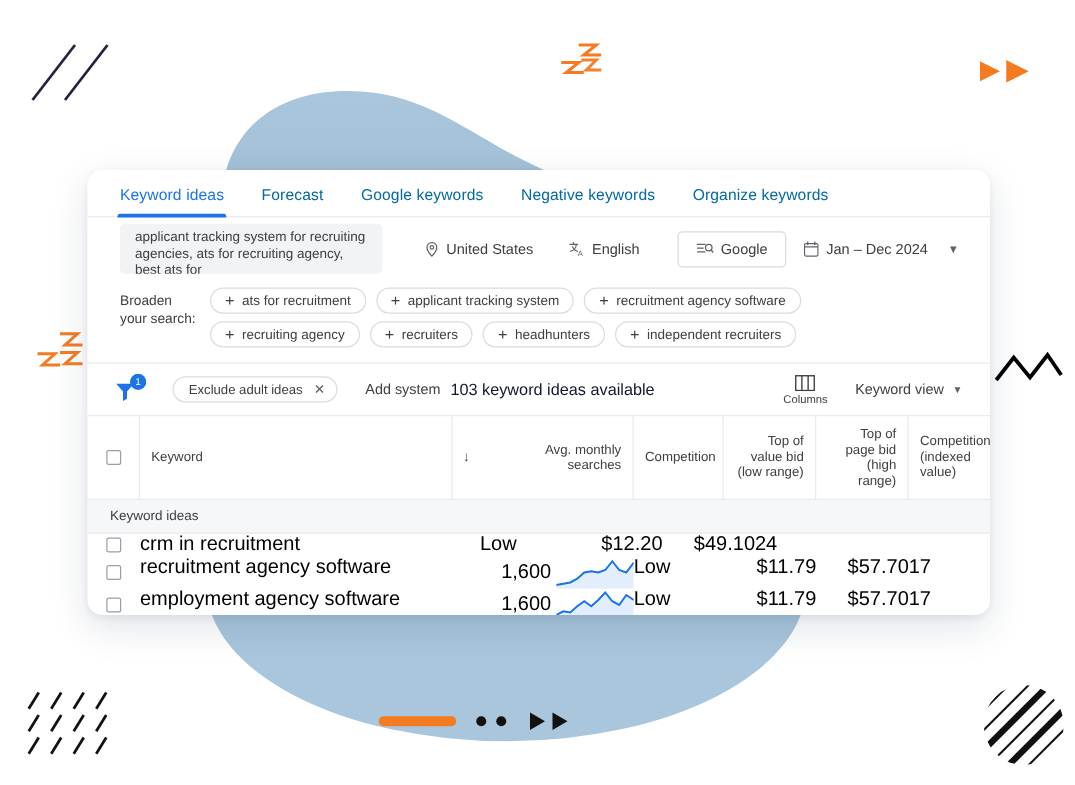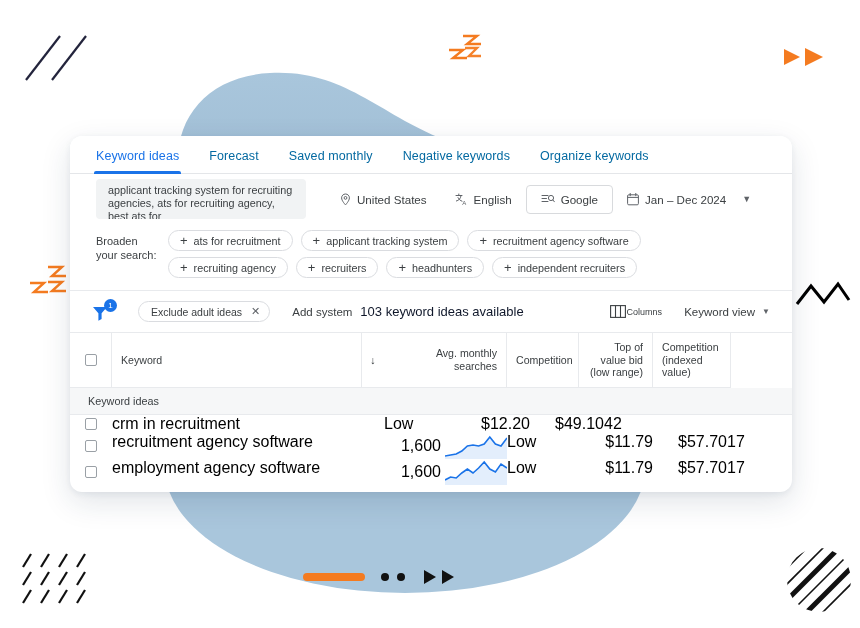--- a/index.html
+++ b/index.html
@@ -66,21 +66,21 @@
   .searchbar { display:flex; align-items:center; height:50px; padding:0 0 0 26px;
                background:#fff; }
   .kwbox {
     width:210px; height:40px; background:#f1f3f4; border-radius:4px;
     padding:5px 10px 0 12px; overflow:hidden; flex:none;
     font-size:10.8px; line-height:13.2px; color:#3c4043;
   }
   .settings { display:flex; align-items:center; gap:0; margin-left:20px; }
   .sitem { display:flex; align-items:center; gap:6px; font-size:11.6px; color:#3c4043;
            padding:0 14px; height:30px; cursor:pointer; white-space:nowrap; }
-  .sitem.boxed { border:1px solid #d8dadd; border-radius:4px; height:29px; padding:0 14px; }
+  .sitem.boxed { border:1px solid #d8dadd; border-radius:4px; height:29px; padding:0 14px;margin-left:16px; }
   .sitem .chev { margin-left:10px; color:#5f6368; font-size:9px; }
 
   
   .broaden { display:flex; padding:6px 26px 12px 26px; background:#fff; }
   .broaden-label { font-size:11px; color:#3c4043; line-height:14px; width:62px; flex:none;
                    padding-top:4px; }
   .chips { display:flex; flex-wrap:wrap; gap:6px 8px; margin-left:10px; }
   .chip { display:inline-flex; align-items:center; gap:6px; height:21px;
           border:1px solid #dadce0; border-radius:11px; padding:0 11px;
           font-size:10.8px; color:#3c4043; background:#fff; cursor:pointer; white-space:nowrap; }
@@ -89,21 +89,21 @@
   
   .ftbar { display:flex; align-items:center; height:42px; padding:0 22px 0 20px;
            border-top:1px solid #e8eaed; background:#fff; position:relative; }
   .fchip { display:inline-flex; align-items:center; gap:9px; height:21px;
            border:1px solid #dadce0; border-radius:11px; padding:0 9px 0 12px;
            font-size:10.5px; color:#3c4043; cursor:pointer; margin-left:22px; }
   .fchip .x { font-size:11px; color:#5f6368; }
   .addfilter { font-size:11.5px; color:#3c4043; margin-left:22px; cursor:pointer; }
   .available { font-size:13px; color:#0f172a; margin-left:8px; }
   .spacer { flex:1; }
-  .colbtn { display:flex; align-items:center; gap:1px; cursor:pointer;margin-left:32px; }
+  .colbtn { display:flex; flex-direction:column; align-items:center; gap:1px; cursor:pointer;margin-left:32px; }
   .colbtn span { font-size:9px; color:#3c4043; }
   .kwview { display:flex; align-items:center; gap:7px; font-size:11.5px; color:#3c4043;
             margin-left:22px; cursor:pointer; }
 
   
   .table { border-top:1px solid #e8eaed; }
   .trow { display:flex; align-items:stretch; }
   .thead .th {
     font-size:10.6px; color:#3c4043; line-height:12.6px;
     padding:8px 9px; display:flex; align-items:center;
@@ -220,21 +220,21 @@
         <polygon points="1,1 13,8 1,15" fill="#111"></polygon>
       </svg>
   </div>
 </div>
 
 <div class="card">
 
   <div class="tabs">
     <div class="tab active"><span>Keyword ideas</span></div>
     <div class="tab"><span>Forecast</span></div>
-    <div class="tab"><span>Saved monthly</span></div>
+    <div class="tab"><span>Google keywords</span></div>
     <div class="tab"><span>Negative keywords</span></div>
     <div class="tab"><span>Organize keywords</span></div>
   </div>
 
   <div class="searchbar">
     <div class="kwbox">applicant tracking system for recruiting agencies, ats for recruiting agency, best ats for</div>
     <div class="settings">
 
       <div class="sitem">
         <svg width="11" height="13" viewBox="0 0 11 13">
@@ -347,35 +347,36 @@
 
     <div class="trow thead">
       <div class="th c-check">
         <div class="chk"></div>
       </div>
       <div class="th c-kw">Keyword</div>
       <div class="th c-sort" style="border-right:none;">↓</div>
       <div class="th c-avg">Avg. monthly searches</div>
       <div class="th c-comp">Competition</div>
       <div class="th c-low">Top of value bid (low range)</div>
+      <div class="th c-high">Top of page bid (high range)</div>
       <div class="th c-idx">Competition (indexed value)</div>
     </div>
 
     <div class="grouprow">Keyword ideas</div>
 
     <div class="trow">
       <div class="td c-check">
           <div class="chk"></div>
         </div>
       <div class="td c-kw">crm in recruitment</div>
       <div class="td c-sort" style="border-right:none;"></div>
       <div class="td c-comp">Low</div>
       <div class="td c-low">$12.20</div>
       <div class="td c-high">$49.10</div>
-      <div class="td c-idx">42</div>
+      <div class="td c-idx">24</div>
     </div>
 
     <div class="trow">
       <div class="td c-check">
           <div class="chk"></div>
         </div>
       <div class="td c-kw">recruitment agency software</div>
       <div class="td c-sort" style="border-right:none;"></div>
       <div class="td c-avg avgcell">
         <span class="avgnum">1,600</span>

